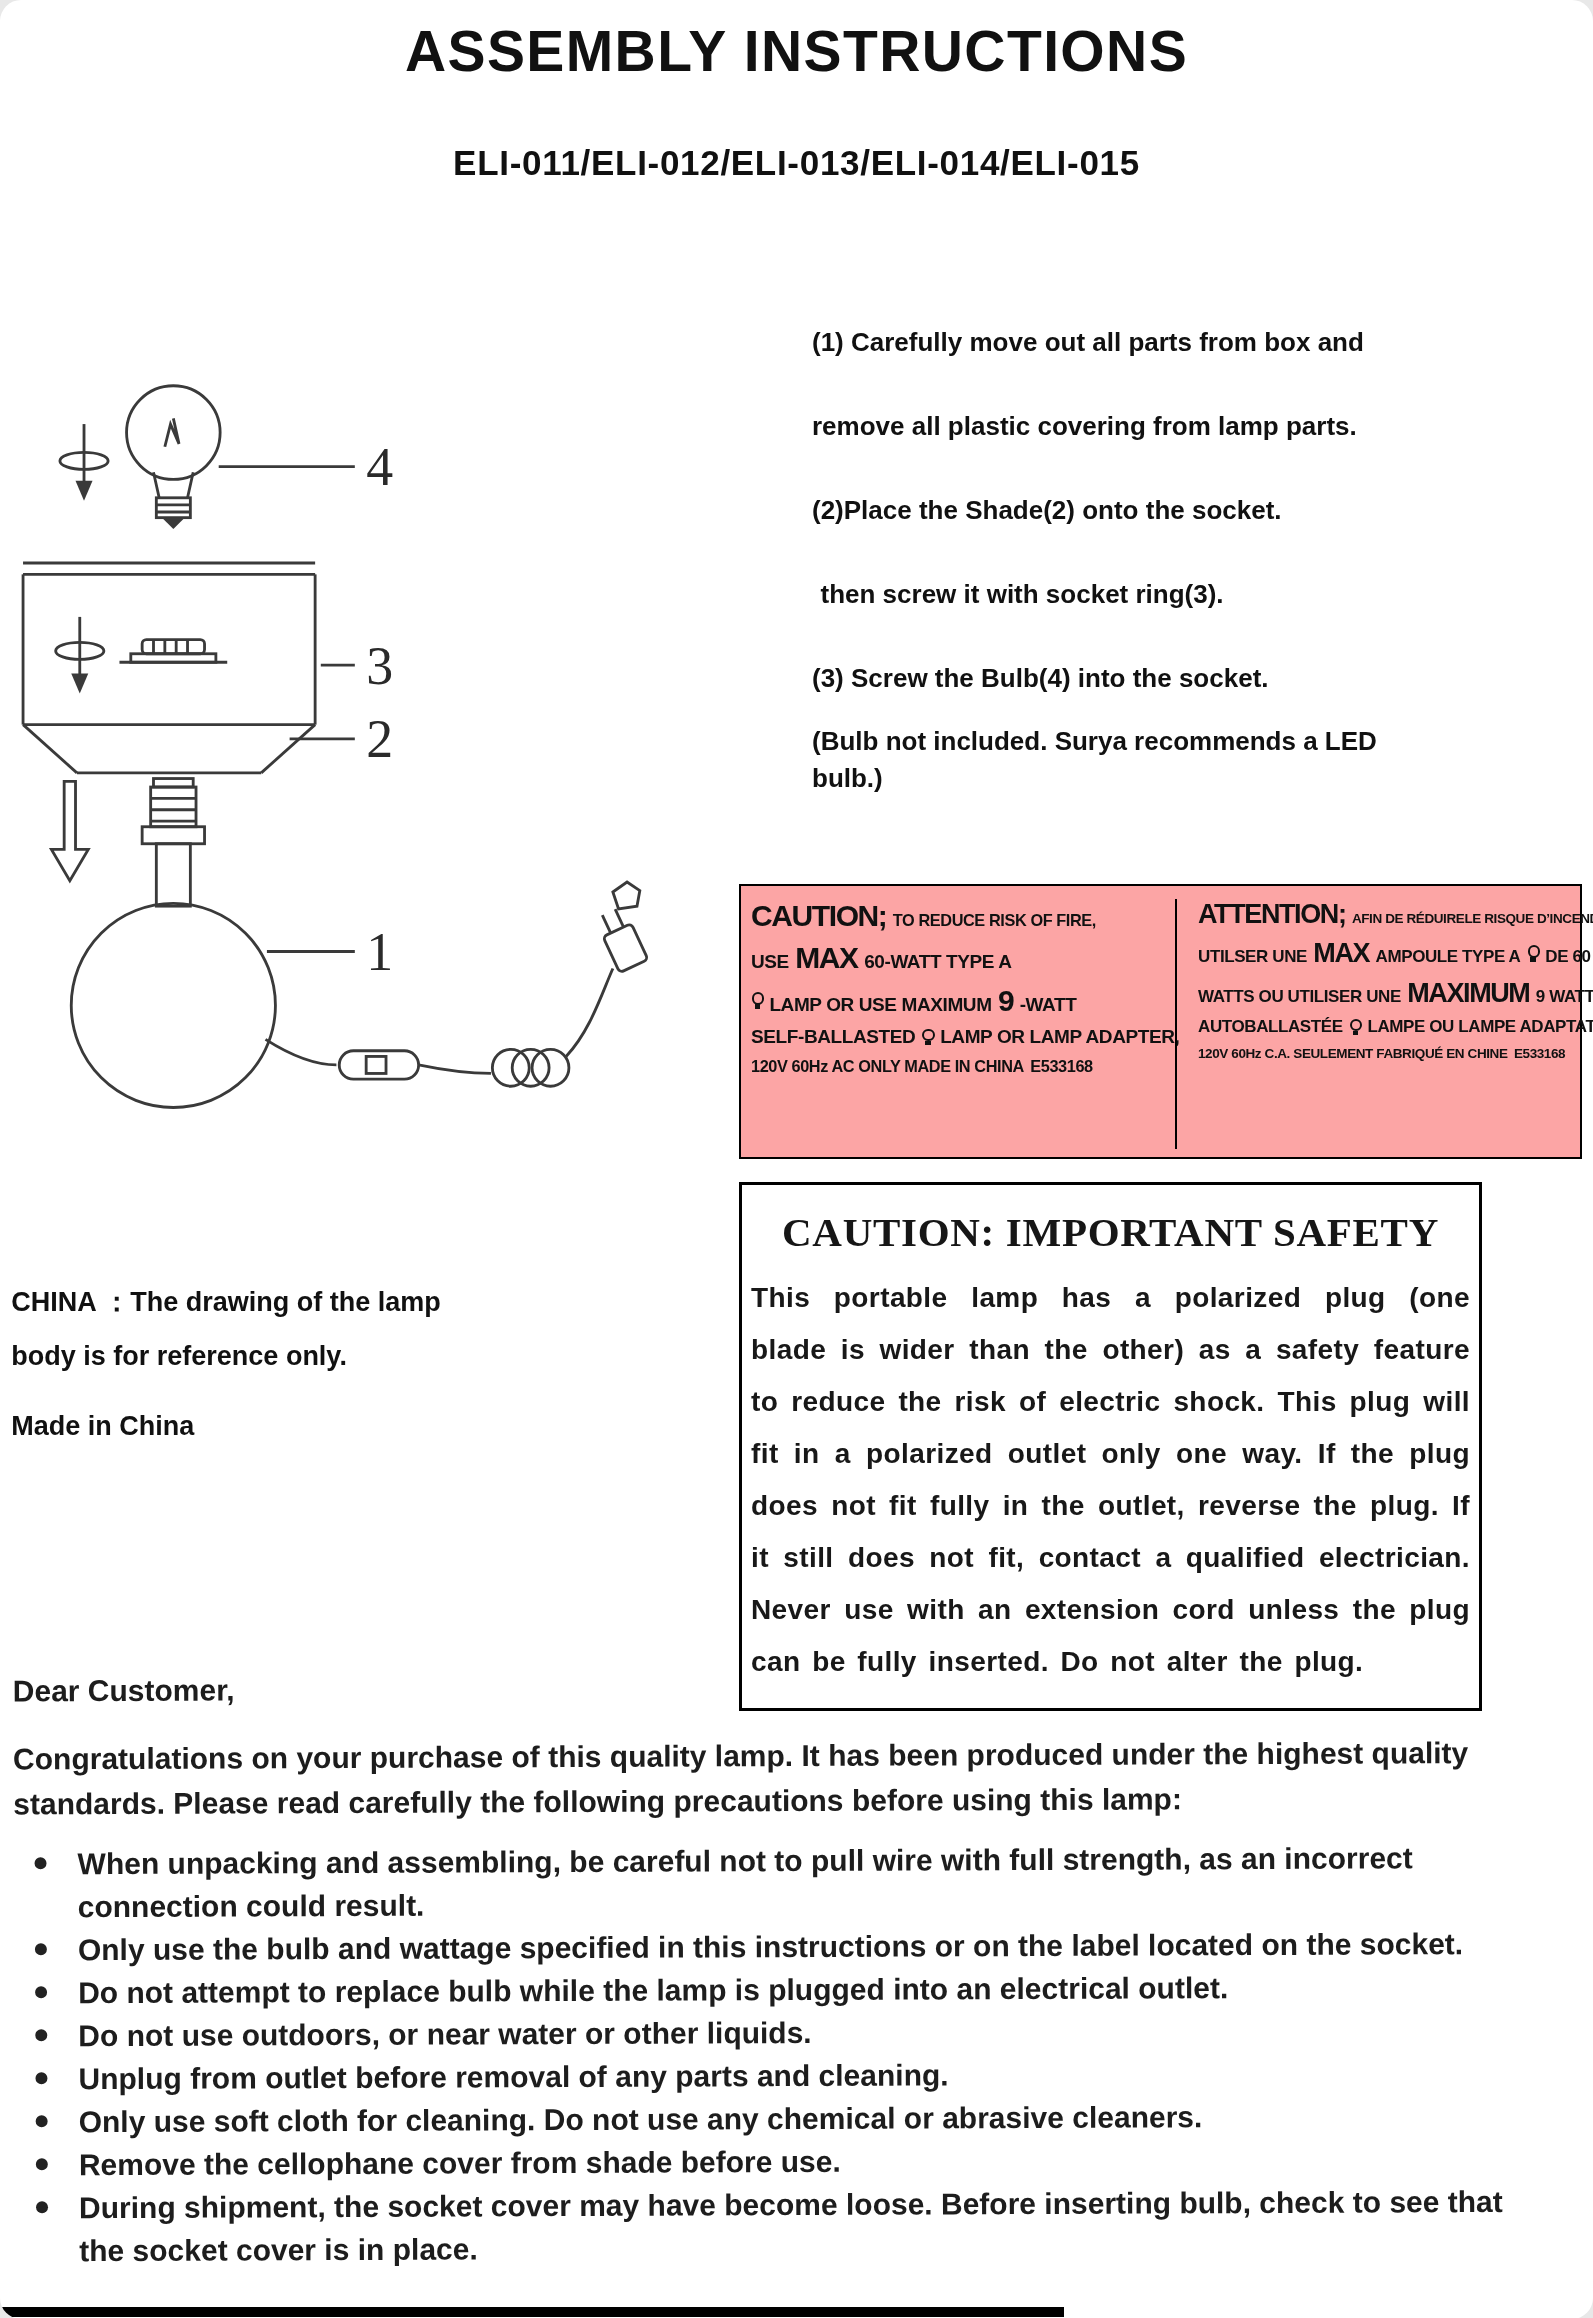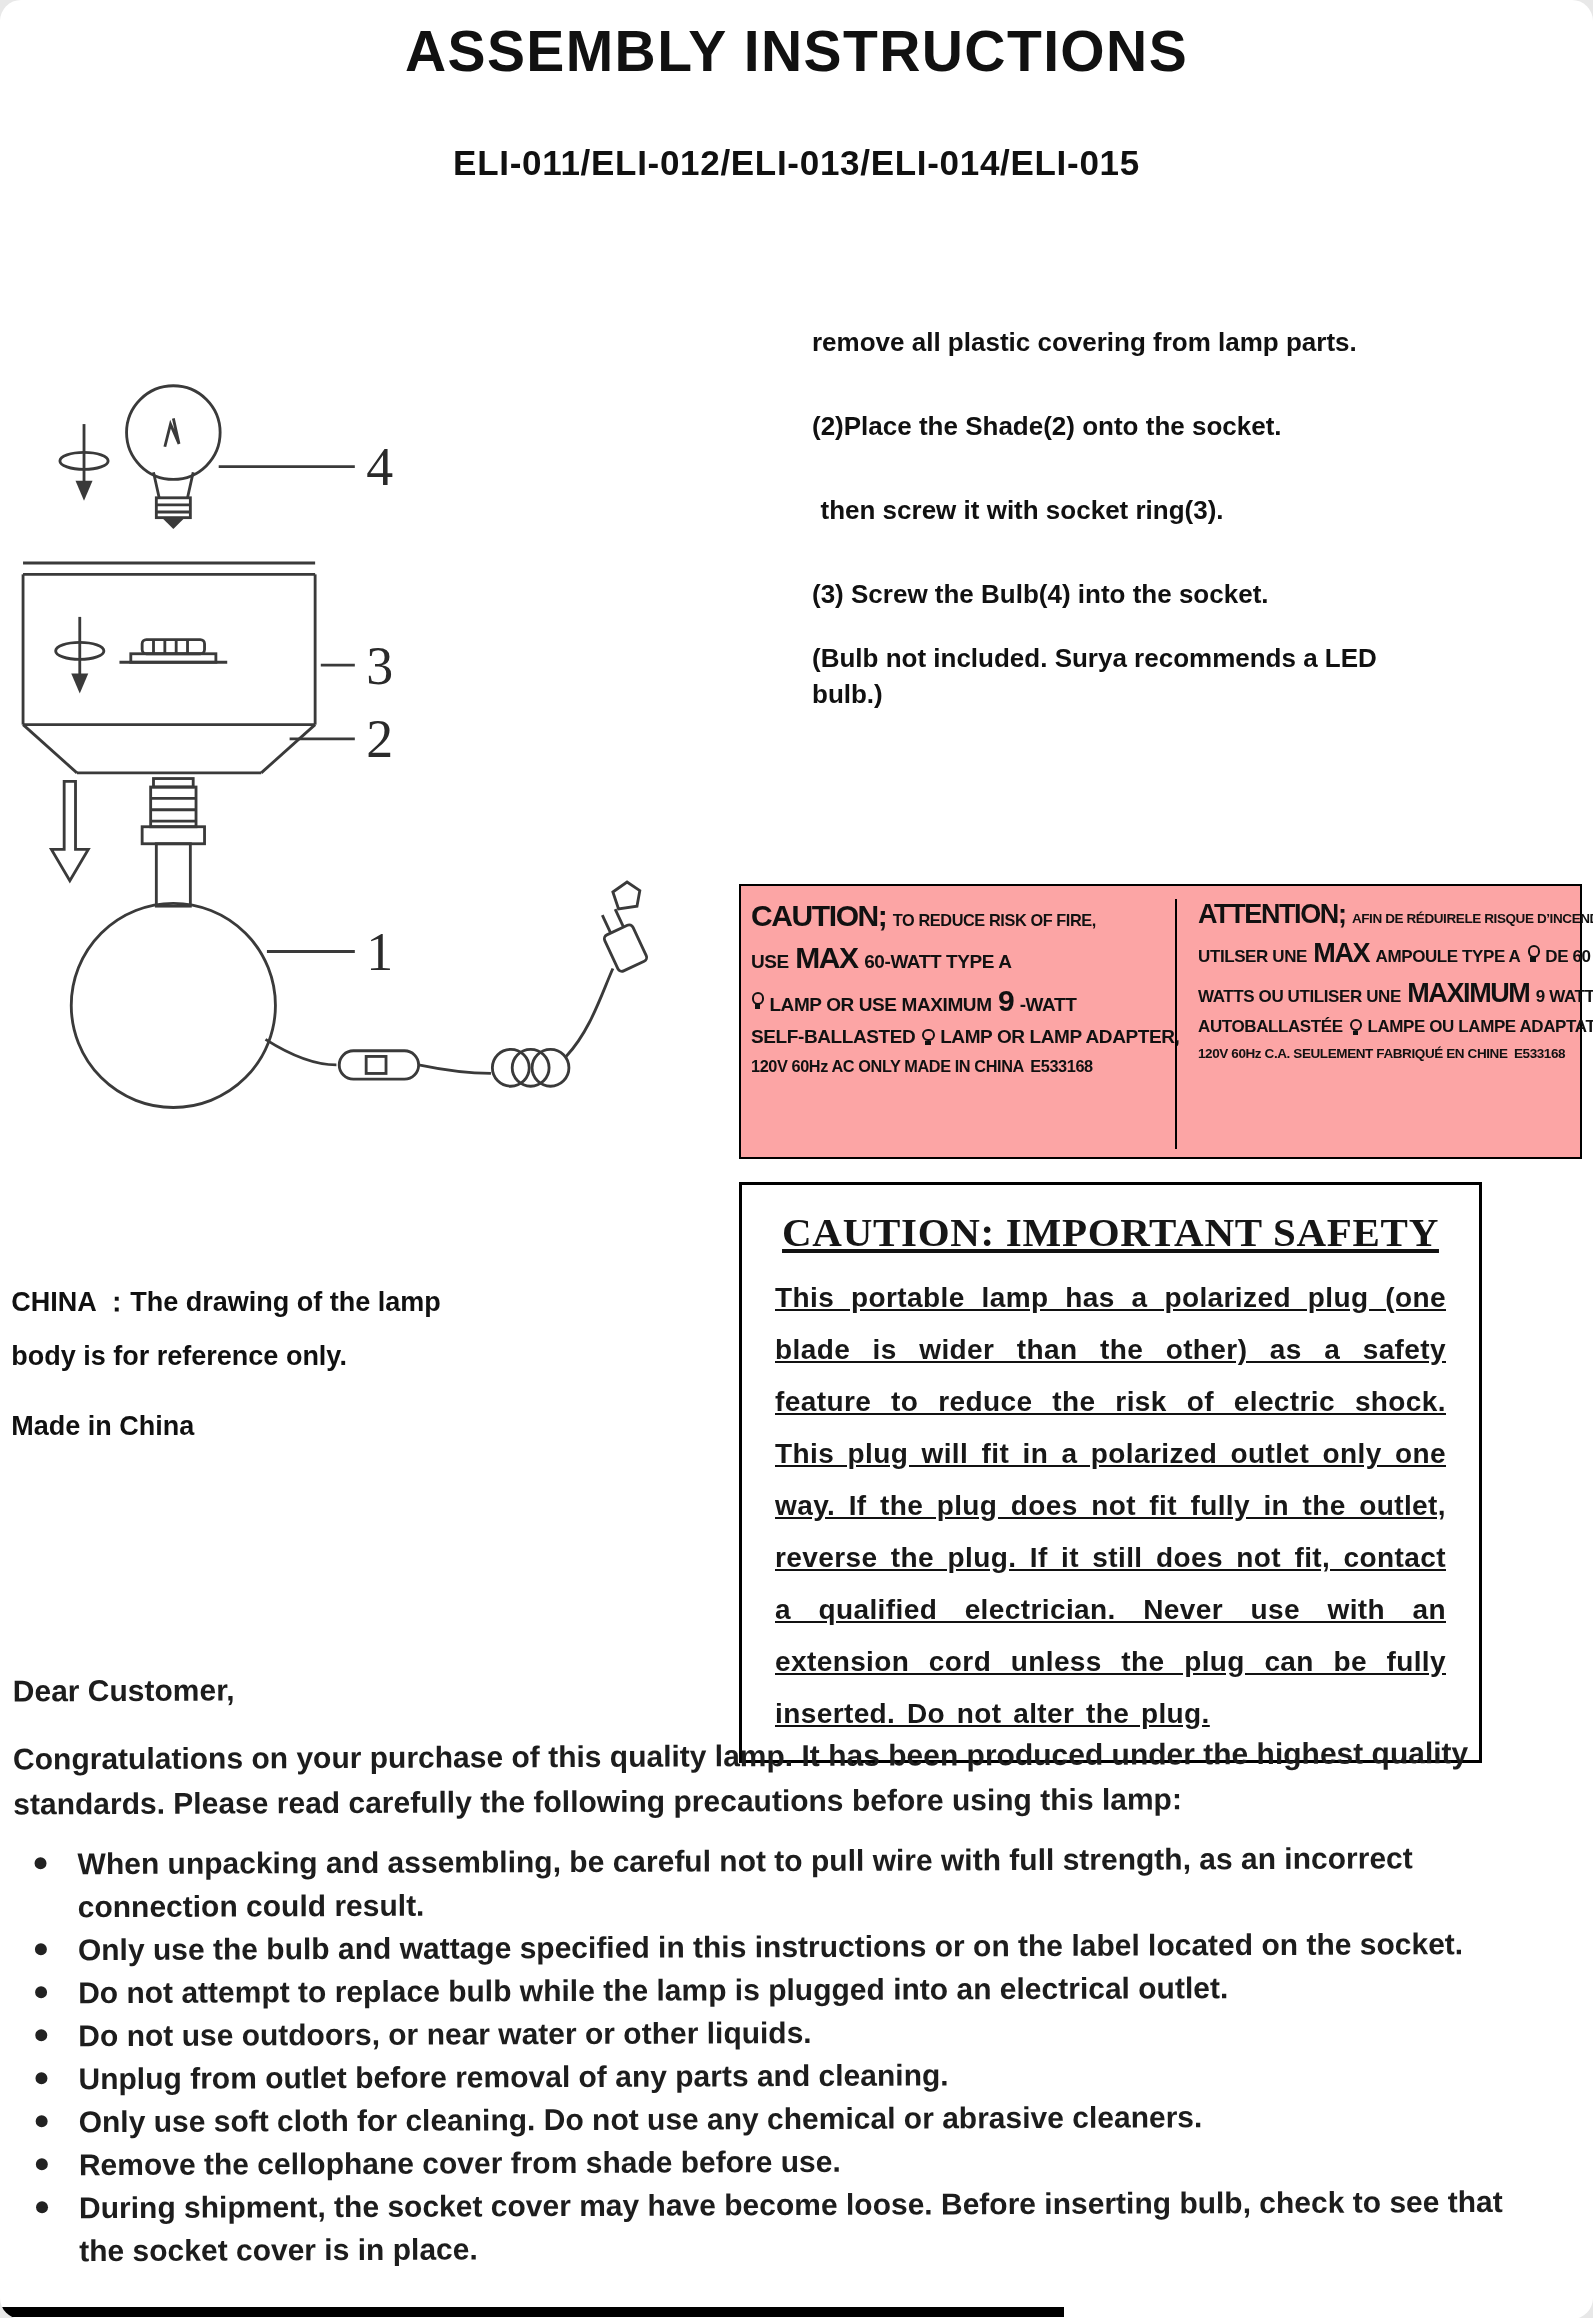--- a/index.html
+++ b/index.html
@@ -41,21 +41,21 @@
   .fr .lbl-big{font-size:27px;}
   .fr .lbl-med{font-size:17px;}
   .fr .lbl-sm{font-size:13.5px;}
   .bulb-icon{display:inline-block;width:12px;height:17px;position:relative;flex:0 0 auto;align-self:center;}
   .bulb-icon::before{content:"";position:absolute;top:0;left:0.7px;width:8.5px;height:8.5px;
                      border:2.1px solid #111;border-radius:50%;}
   .bulb-icon::after{content:"";position:absolute;bottom:0.7px;left:3.5px;width:5.7px;height:4.3px;background:#111;}
 
   
   .safety-box{position:absolute;left:739px;top:1182px;width:743px;border:3.5px solid #000;
-              box-sizing:border-box;padding:17px 33px 20px;background:#fff;text-decoration:underline;}
+              box-sizing:border-box;padding:17px 9px 20px;background:#fff;}
   .safety-title{text-align:center;font-family:"Liberation Serif",serif;font-weight:bold;
                 font-size:41px;line-height:1.5;letter-spacing:0.7px;color:#161616;}
   .safety-body{margin-top:8.5px;font-size:28px;line-height:52px;font-weight:600;
                text-align:justify;letter-spacing:0.4px;word-spacing:3.5px;color:#181818;}
 
   
   .note{position:absolute;left:11.3px;top:1275px;font-size:27px;font-weight:bold;line-height:54px;}
   .made-in{position:absolute;left:11.3px;top:1411px;font-size:27px;font-weight:bold;}
 
   
@@ -166,20 +166,21 @@
         <line class="sketch" x1="432" y1="416" x2="432" y2="402"></line>
         <line class="sketch" x1="442" y1="416" x2="442" y2="402"></line>
       </g>
       <g>
         <path class="sketch" d="M428,390 l10,-7 l9,6 l-2,11 l-13,2 Z"></path>
       </g>
     </svg>
   </div>
 
   <div class="steps">
+    <div class="step-line">(1) Carefully move out all parts from box and</div>
     <div class="step-line">remove all plastic covering from lamp parts.</div>
     <div class="step-line">(2)Place the Shade(2) onto the socket.</div>
     <div class="step-line indent">then screw it with socket ring(3).</div>
     <div class="step-line gap-sm">(3) Screw the Bulb(4) into the socket.</div>
     <div class="step-line tight">(Bulb not included. Surya recommends a LED</div>
     <div class="step-line">bulb.)</div>
   </div>
 
   <div class="caution-label">
     <div class="lbl-col en">

